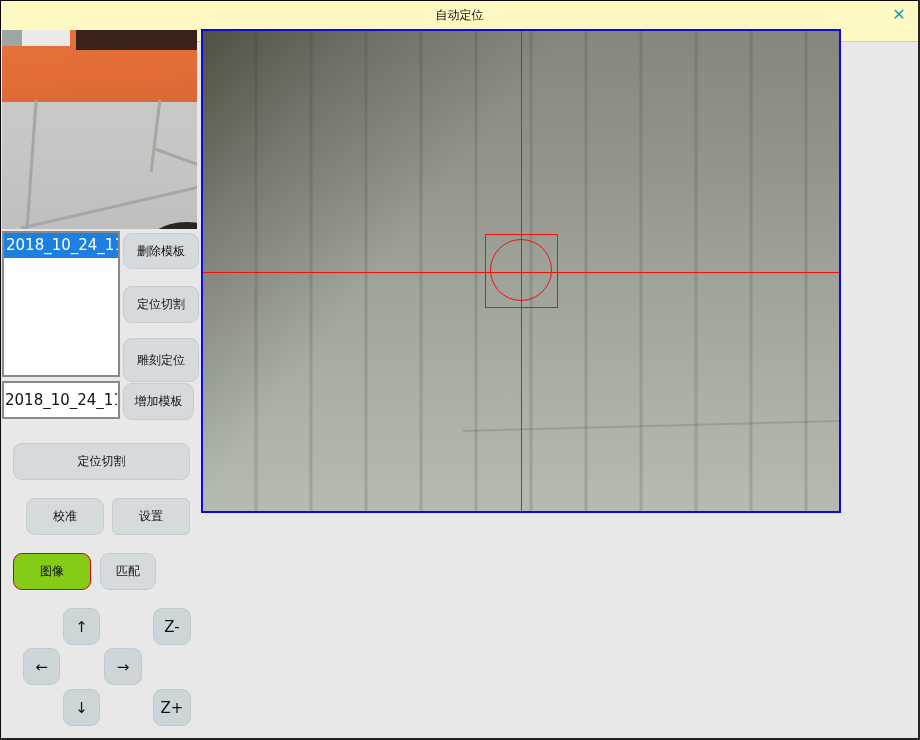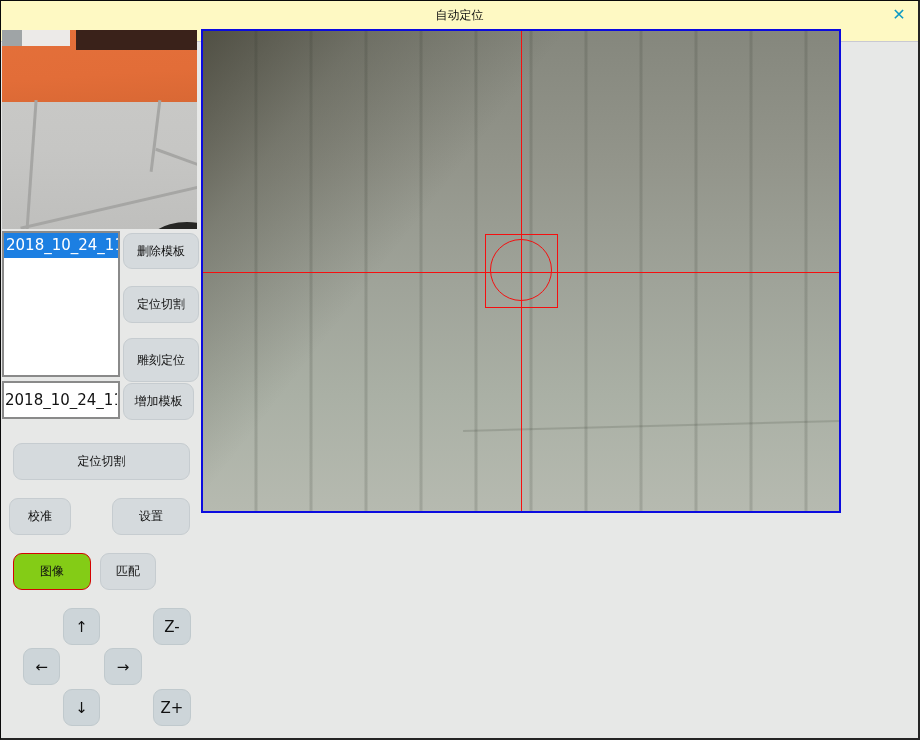--- a/index.html
+++ b/index.html
@@ -78,22 +78,22 @@
     border-radius:9px; font-size:12px; color:#111;
     display:flex; align-items:center; justify-content:center;
     cursor:pointer; user-select:none;
   }
   .btn-del   { left:122px; top:232px; width:76px; height:36px; }
   .btn-clear { left:122px; top:285px; width:76px; height:37px; }
   .btn-engr  { left:122px; top:337px; width:76px; height:44px; }
   .btn-add   { left:122px; top:382px; width:71px; height:37px; }
 
   .btn-poscut { left:12px;  top:442px; width:177px; height:37px; }
-  .btn-calib  { left:8px;  top:497px; width:62px;  height:37px; }
-  .btn-set    { left:111px; top:497px; width:78px;  height:37px; }
+  .btn-calib  { left:25px;  top:497px; width:78px;  height:37px; }
+  .btn-set    { left:111px; top:497px; width:78px;  height:37px;border-radius:6px; }
   .btn-image  { left:12px;  top:552px; width:78px;  height:37px; background:#84cc16; border-color:#d40202; }
   .btn-match  { left:99px; top:552px; width:56px;  height:37px; }
 
   .jog { background:#cdd5d9; border:1px solid #c0c9cd; font-size:15px; }
   .btn-up    { left:62px;  top:607px; width:37px; height:37px; }
   .btn-zmin  { left:152px; top:607px; width:38px; height:37px; }
   .btn-left  { left:22px;  top:647px; width:37px; height:37px; }
   .btn-right { left:103px; top:647px; width:38px; height:37px; }
   .btn-down  { left:62px;  top:688px; width:37px; height:37px; }
   .btn-zplus { left:152px; top:688px; width:38px; height:37px; }

